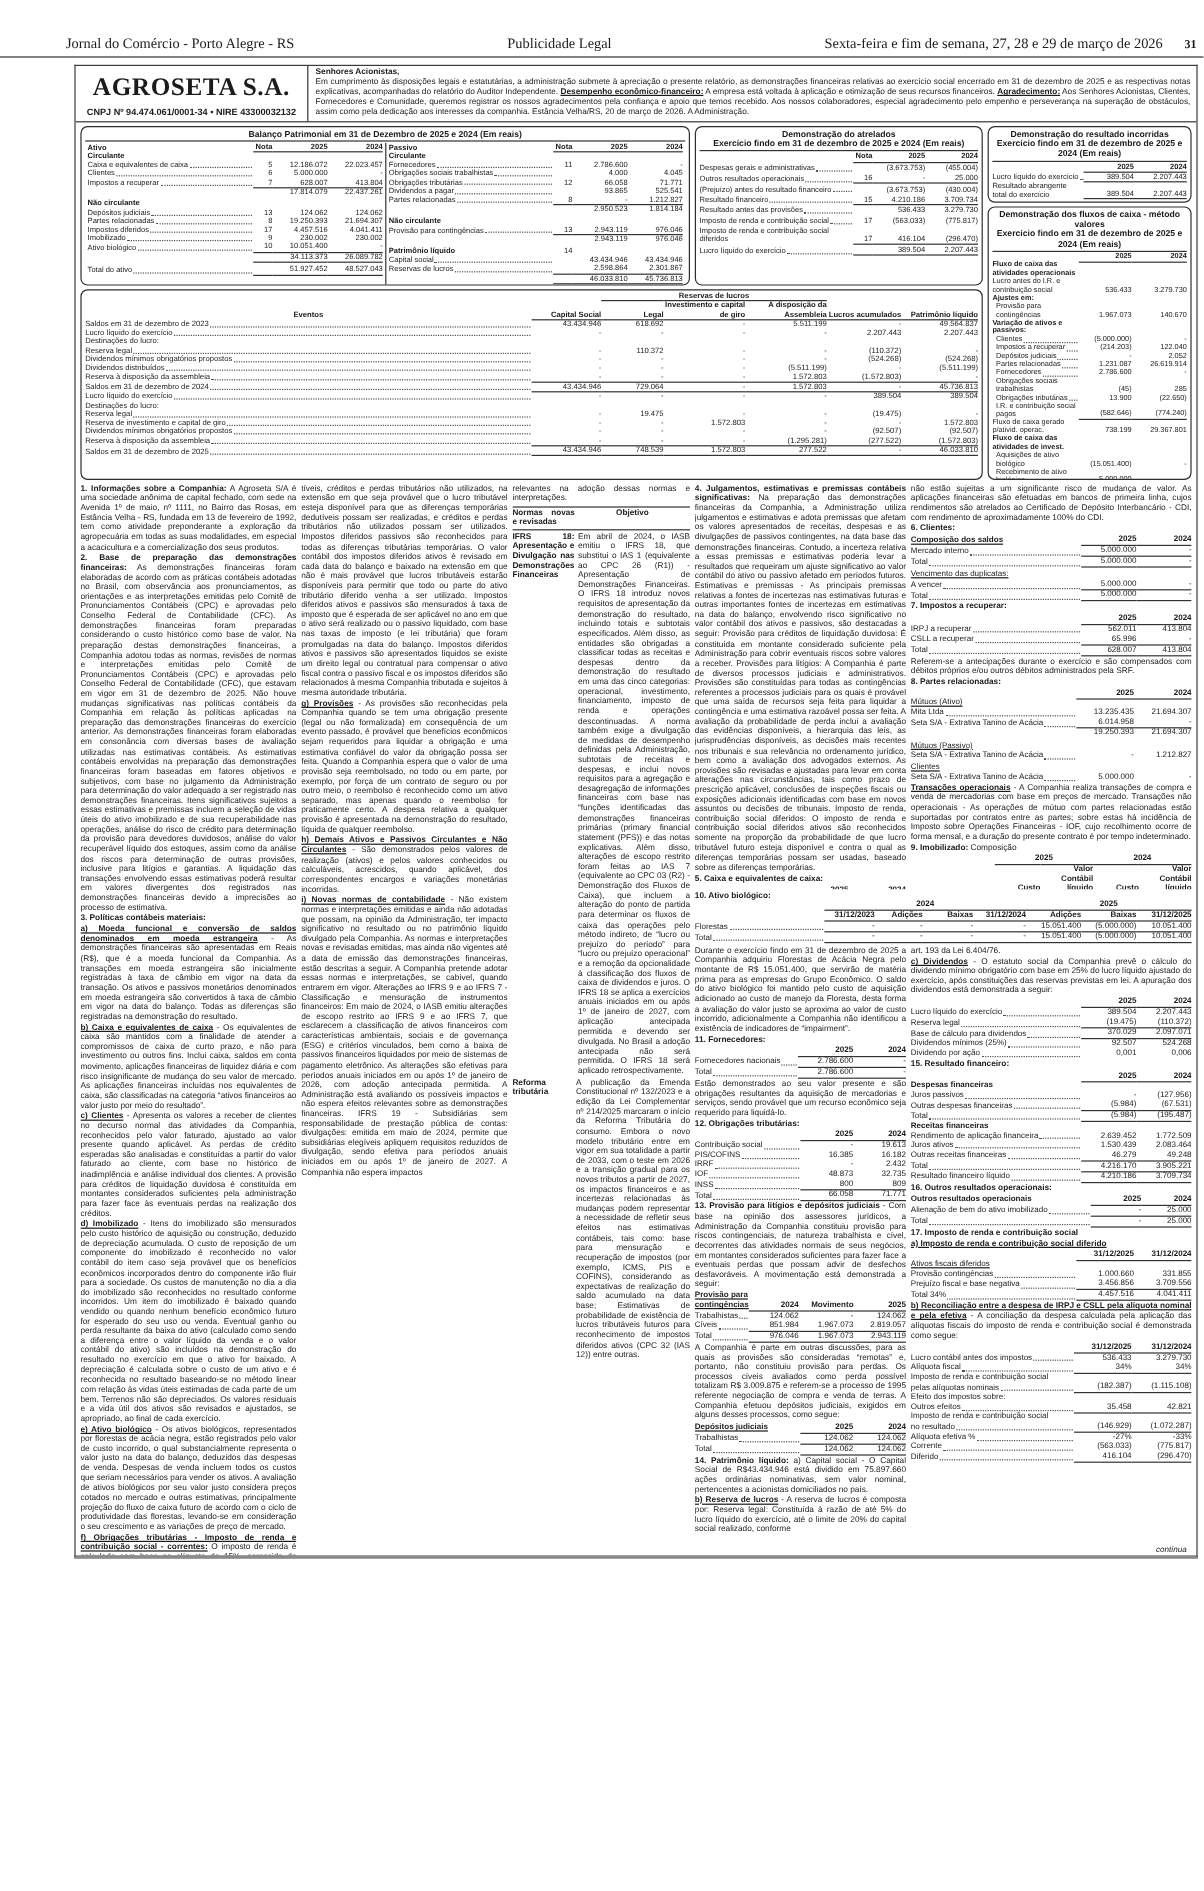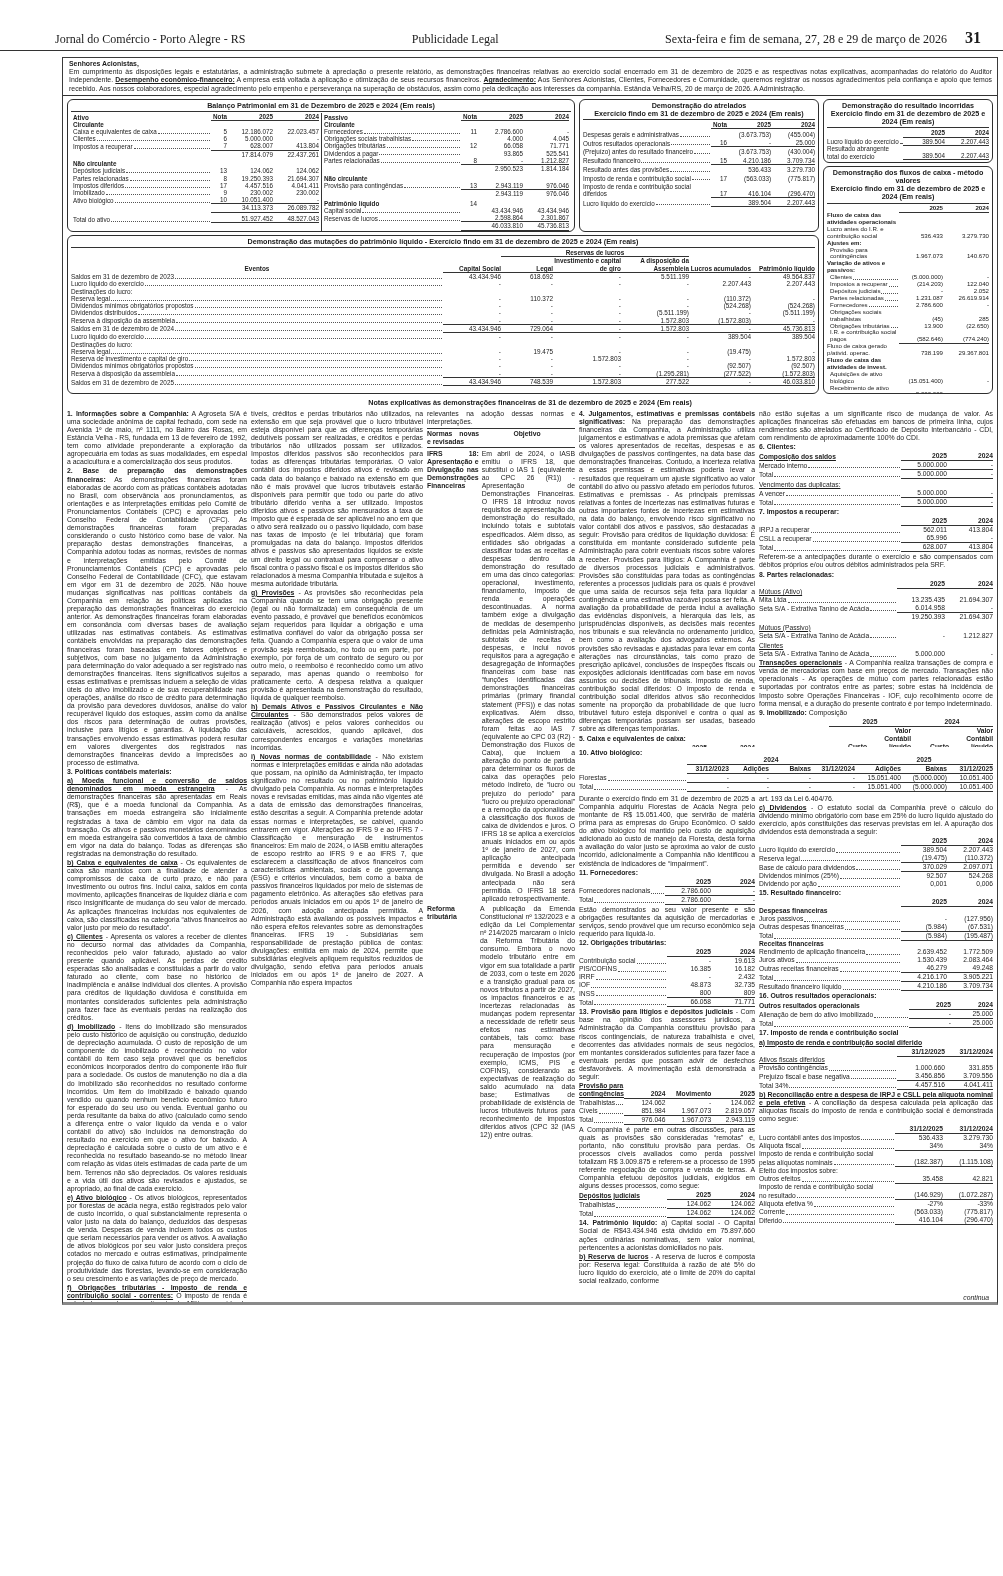--- a/index.html
+++ b/index.html
@@ -2,23 +2,23 @@
 <html style="--paper: #ffffff; --ink: #1b1b1b; --rule: #333333; --rule_soft: #8a8a8a;"><head>
 <meta charset="utf-8">
 <style>
   :root{ --paper:#ffffff; --ink:#1b1b1b; --rule:#333333; --soft:#8a8a8a; }
   *{box-sizing:border-box; margin:0; padding:0;}
   html,body{background:#fff;}
   body{ width:1003px; height:1576px; position:relative; color:var(--ink);
         font-family:"Liberation Sans", sans-serif; background:var(--paper); overflow:hidden;}
   
   .masthead{ display:flex; justify-content:space-between; align-items:baseline;
-    padding:29px 22px 3px 55px; font-family:"Liberation Serif", serif; font-size:12px;
+    padding:29px 6px 3px 55px; font-family:"Liberation Serif", serif; font-size:12px;
     border-bottom:1.6px solid var(--rule);}
-  .mh-r b{margin-left:18px; font-size:16px;}
+  .mh-r b{margin-left:18px; font-size:10px;}
   
   .ad{ margin:6px 2px 0 62px; width:936px; border:1.6px solid #3a3a3a;
        border-bottom:3.5px solid var(--soft); position:relative; background:var(--paper);}
   .ad-head{display:flex; border-bottom:1px solid var(--rule);}
   .brandbox{width:194px; border-right:1px solid var(--rule); text-align:center; padding:5px 2px 3px;}
   .brand-name{font-family:"Liberation Serif", serif; font-weight:bold; font-size:21px; letter-spacing:.5px;}
   .brand-reg{font-size:7.6px; font-weight:bold; margin-top:4px;}
   .letter{flex:1; padding:2px 5px 2px 6px; font-size:6.9px; line-height:8.2px; text-align:justify;}
   .salutation{font-weight:bold;}
   .letter .u{text-decoration:underline; font-weight:bold;}
@@ -93,20 +93,24 @@
 
 <div class="page">
   <header class="masthead">
     <span>Jornal do Comércio - Porto Alegre - RS</span>
     <span>Publicidade Legal</span>
     <span class="mh-r"><span>Sexta-feira e fim de semana, 27, 28 e 29 de março de 2026</span><b>31</b></span>
   </header>
 
   <section class="ad">
     <div class="ad-head">
+      <div class="brandbox">
+        <div class="brand-name">AGROSETA S.A.</div>
+        <div class="brand-reg">CNPJ Nº 94.474.061/0001-34 • NIRE 43300032132</div>
+      </div>
       <div class="letter">
         <div class="salutation">Senhores Acionistas,</div>
         <div id="letter-body"><span>Em cumprimento às disposições legais e estatutárias, a administração submete à apreciação o presente relatório, as demonstrações financeiras relativas ao exercício social encerrado em 31 de dezembro de 2025 e as respectivas notas explicativas, acompanhadas do relatório do Auditor Independente. </span><span class="u" style="font-weight: bold;">Desempenho econômico-financeiro:</span><span> A empresa está voltada à aplicação e otimização de seus recursos financeiros. </span><span class="u" style="font-weight: bold;">Agradecimento:</span><span> Aos Senhores Acionistas, Clientes, Fornecedores e Comunidade, queremos registrar os nossos agradecimentos pela confiança e apoio que temos recebido. Aos nossos colaboradores, especial agradecimento pelo empenho e perseverança na superação de obstáculos, assim como pela dedicação aos interesses da companhia. Estância Velha/RS, 20 de março de 2026. A Administração.</span></div>
       </div>
     </div>
 
 
     <div class="stm-area">
       <div class="box" id="balance">
         <div class="btitle">Balanço Patrimonial em 31 de Dezembro de 2025 e 2024 (Em reais)</div>
@@ -736,21 +740,20 @@
                     </span>
                   </td>
                   <td class="num bb">5.000.000</td>
                   <td class="num bb">-</td>
                 </tr>
               </tbody>
             </table>
           </div>
       </div>
       <div class="box" id="dmpl">
-        <div class="btitle">Demonstração das mutações do patrimônio líquido - Exercício findo em 31 de dezembro de 2025 e 2024 (Em reais)</div>
         <div>
             <table class="ft dmplt">
               <colgroup>
                 <col>
                 <col style="width: 58px;">
                 <col style="width: 52px;">
                 <col style="width: 68px;">
                 <col style="width: 68px;">
                 <col style="width: 62px;">
                 <col style="width: 64px;">
@@ -974,21 +977,20 @@
                   <td class="num bt bb">-</td>
                   <td class="num bt bb">46.033.810</td>
                 </tr>
               </tbody>
             </table>
           </div>
       </div>
     </div>
 
     <div class="notes">
-      <div class="ntitle">Notas explicativas às demonstrações financeiras de 31 de dezembro de 2025 e 2024 (Em reais)</div>
       <div class="nwrap">
         <div class="ncol c1">
             <div class="np"><span class="lead">1. Informações sobre a Companhia:</span><span> A Agroseta S/A é uma sociedade anônima de capital fechado, com sede na Avenida 1º de maio, nº 1111, no Bairro das Rosas, em Estância Velha - RS, fundada em 13 de fevereiro de 1992, tem como atividade preponderante a exploração da agropecuária em todas as suas modalidades, em especial a acacicultura e a comercialização dos seus produtos.</span></div>
             <div class="np"><span class="lead">2. Base de preparação das demonstrações financeiras:</span><span> As demonstrações financeiras foram elaboradas de acordo com as práticas contábeis adotadas no Brasil, com observância aos pronunciamentos, as orientações e as interpretações emitidas pelo Comitê de Pronunciamentos Contábeis (CPC) e aprovadas pelo Conselho Federal de Contabilidade (CFC). As demonstrações financeiras foram preparadas considerando o custo histórico como base de valor. Na preparação destas demonstrações financeiras, a Companhia adotou todas as normas, revisões de normas e interpretações emitidas pelo Comitê de Pronunciamentos Contábeis (CPC) e aprovadas pelo Conselho Federal de Contabilidade (CFC), que estavam em vigor em 31 de dezembro de 2025. Não houve mudanças significativas nas políticas contábeis da Companhia em relação às políticas aplicadas na preparação das demonstrações financeiras do exercício anterior. As demonstrações financeiras foram elaboradas em consonância com diversas bases de avaliação utilizadas nas estimativas contábeis. As estimativas contábeis envolvidas na preparação das demonstrações financeiras foram baseadas em fatores objetivos e subjetivos, com base no julgamento da Administração para determinação do valor adequado a ser registrado nas demonstrações financeiras. Itens significativos sujeitos a essas estimativas e premissas incluem a seleção de vidas úteis do ativo imobilizado e de sua recuperabilidade nas operações, análise do risco de crédito para determinação da provisão para devedores duvidosos, análise do valor recuperável líquido dos estoques, assim como da análise dos riscos para determinação de outras provisões, inclusive para litígios e garantias. A liquidação das transações envolvendo essas estimativas poderá resultar em valores divergentes dos registrados nas demonstrações financeiras devido a imprecisões ao processo de estimativa.</span></div>
             <div class="np"><span class="lead">3. Políticas contábeis materiais:</span><span></span></div>
             <div class="np"><span class="lead u">a) Moeda funcional e conversão de saldos denominados em moeda estrangeira</span><span> - As demonstrações financeiras são apresentadas em Reais (R$), que é a moeda funcional da Companhia. As transações em moeda estrangeira são inicialmente registradas à taxa de câmbio em vigor na data da transação. Os ativos e passivos monetários denominados em moeda estrangeira são convertidos à taxa de câmbio em vigor na data do balanço. Todas as diferenças são registradas na demonstração do resultado.</span></div>
             <div class="np"><span class="lead u">b) Caixa e equivalentes de caixa</span><span> - Os equivalentes de caixa são mantidos com a finalidade de atender a compromissos de caixa de curto prazo, e não para investimento ou outros fins. Inclui caixa, saldos em conta movimento, aplicações financeiras de liquidez diária e com risco insignificante de mudança do seu valor de mercado. As aplicações financeiras incluídas nos equivalentes de caixa, são classificadas na categoria “ativos financeiros ao valor justo por meio do resultado”.</span></div>
             <div class="np"><span class="lead u">c) Clientes</span><span> - Apresenta os valores a receber de clientes no decurso normal das atividades da Companhia, reconhecidos pelo valor faturado, ajustado ao valor presente quando aplicável. As perdas de crédito esperadas são analisadas e constituídas a partir do valor faturado ao cliente, com base no histórico de inadimplência e análise individual dos clientes. A provisão para créditos de liquidação duvidosa é constituída em montantes considerados suficientes pela administração para fazer face às eventuais perdas na realização dos créditos.</span></div>
             <div class="np"><span class="lead u">d) Imobilizado</span><span> - Itens do imobilizado são mensurados pelo custo histórico de aquisição ou construção, deduzido de depreciação acumulada. O custo de reposição de um componente do imobilizado é reconhecido no valor contábil do item caso seja provável que os benefícios econômicos incorporados dentro do componente irão fluir para a sociedade. Os custos de manutenção no dia a dia do imobilizado são reconhecidos no resultado conforme incorridos. Um item do imobilizado é baixado quando vendido ou quando nenhum benefício econômico futuro for esperado do seu uso ou venda. Eventual ganho ou perda resultante da baixa do ativo (calculado como sendo a diferença entre o valor líquido da venda e o valor contábil do ativo) são incluídos na demonstração do resultado no exercício em que o ativo for baixado. A depreciação é calculada sobre o custo de um ativo e é reconhecida no resultado baseando-se no método linear com relação às vidas úteis estimadas de cada parte de um bem. Terrenos não são depreciados. Os valores residuais e a vida útil dos ativos são revisados e ajustados, se apropriado, ao final de cada exercício.</span></div>
             <div class="np"><span class="lead u">e) Ativo biológico</span><span> - Os ativos biológicos, representados por florestas de acácia negra, estão registrados pelo valor de custo incorrido, o qual substancialmente representa o valor justo na data do balanço, deduzidos das despesas de venda. Despesas de venda incluem todos os custos que seriam necessários para vender os ativos. A avaliação de ativos biológicos por seu valor justo considera preços cotados no mercado e outras estimativas, principalmente projeção do fluxo de caixa futuro de acordo com o ciclo de produtividade das florestas, levando-se em consideração o seu crescimento e as variações de preço de mercado.</span></div>

